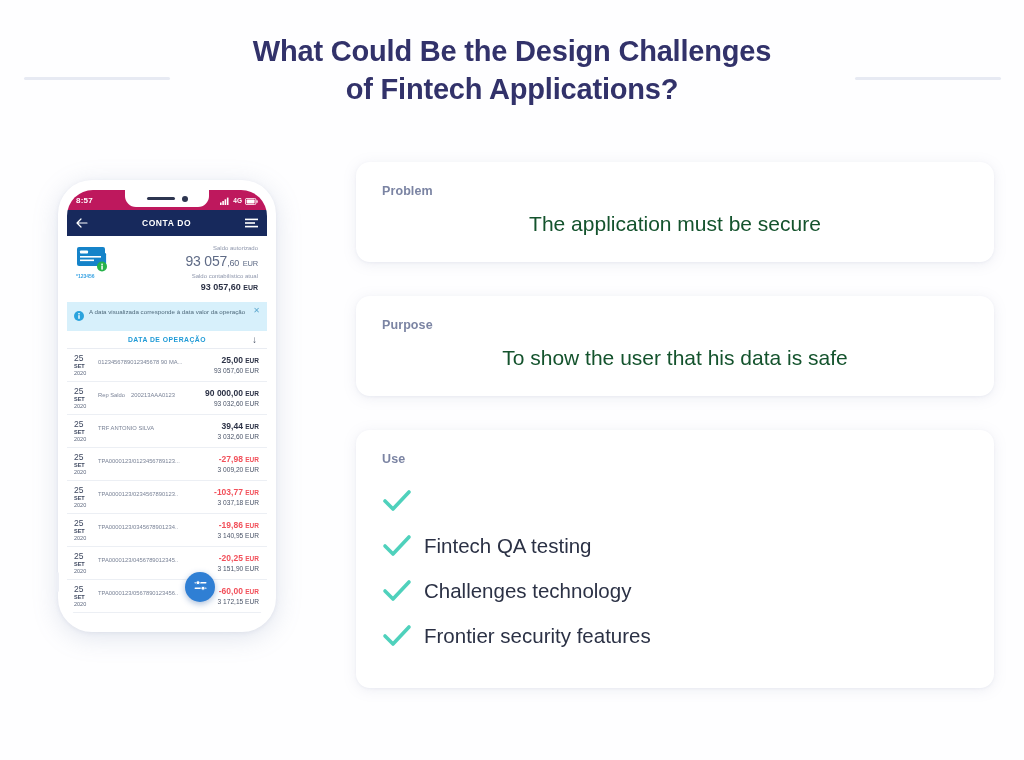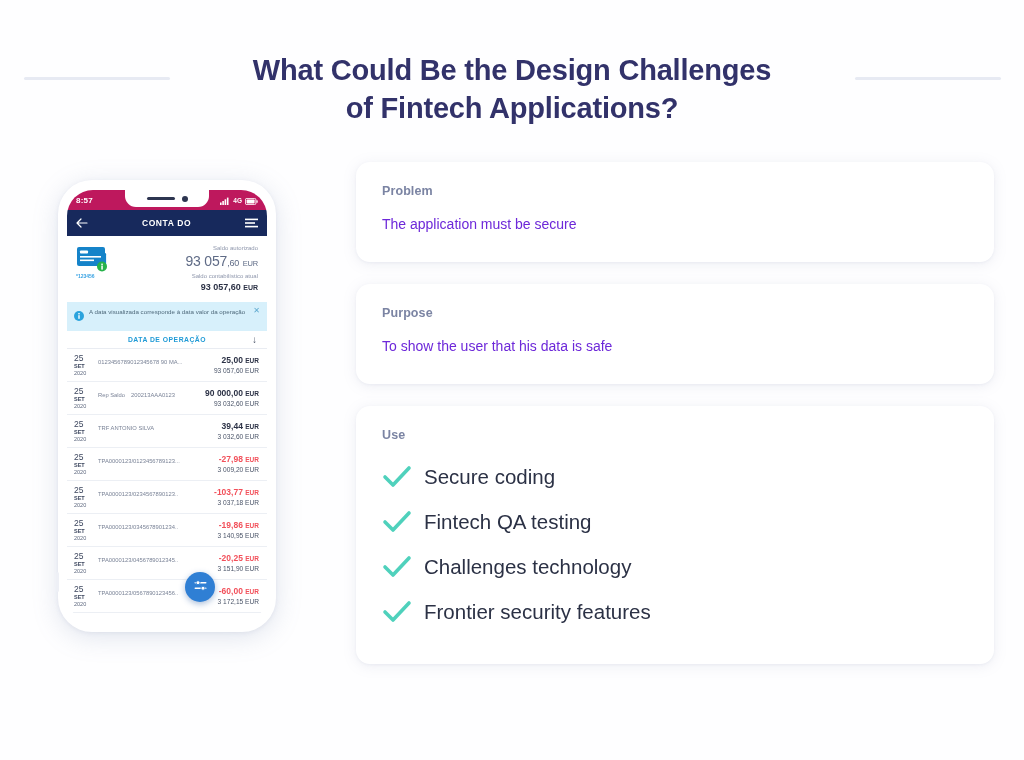--- a/index.html
+++ b/index.html
@@ -6,21 +6,21 @@
   html, body {
     width: 1024px; height: 760px;
     background: #ffffff;
     font-family: "Liberation Sans", sans-serif;
     overflow: hidden;
   }
   .page { position: relative; width: 1024px; height: 760px; background: #fefeff; }
 
   
   .title-wrap {
-    position: absolute; left: 0; top: 51px; width: 1024px;
+    position: absolute; left: 0; top: 32px; width: 1024px;
     text-align: center;
   }
   .title {
     color: #32326a;
     font-size: 29px;
     font-weight: bold;
     line-height: 38px;
     letter-spacing: -0.2px;
     padding: 0 180px;
   }
@@ -31,33 +31,34 @@
   .rule.left  { left: 24px;  width: 146px; }
   .rule.right { left: 855px; width: 146px; }
 
   
   .cards { position: absolute; left: 356px; top: 162px; width: 638px; }
   .card {
     background: #ffffff;
     border-radius: 14px;
     box-shadow: 0 2px 14px rgba(120,130,170,0.13), 0 1px 3px rgba(120,130,170,0.08);
     padding: 22px 26px 24px 26px;
-    margin-bottom: 22px;
+    margin-bottom: 34px;
   }
   .card-label {
     color: #7b84a3;
     font-size: 12.5px;
     font-weight: bold;
     letter-spacing: 0.1px;
     margin-bottom: 12px;
   }
   .card-text {
-    color: #6d28d9;
-    font-size: 14px;
+    color: #14532d;
+    font-size: 21px;
     line-height: 28px;
+    text-align: center;
   }
   .card.use { padding-bottom: 30px; }
   .use-list { margin-top: 4px; }
   .use-item {
     display: flex; align-items: center;
     height: 45px;
   }
   .check-icon { width: 42px; flex: 0 0 42px; display: flex; align-items: center; }
   .check-icon svg { display: block; }
   .use-text {
@@ -201,21 +202,20 @@
     <div class="card use">
       <div class="card-label">Use</div>
       <div class="use-list">
 
         <div class="use-item">
           <span class="check-icon">
             <svg width="30" height="26" viewBox="0 0 30 26">
                 <path d="M3 13 L11 21 L27 4" fill="none" stroke="#4fd1bc" stroke-width="3.6" stroke-linecap="round" stroke-linejoin="round"></path>
               </svg>
           </span>
-          <span class="use-text">Secure coding</span>
         </div>
 
         <div class="use-item">
           <span class="check-icon">
             <svg width="30" height="26" viewBox="0 0 30 26">
                 <path d="M3 13 L11 21 L27 4" fill="none" stroke="#4fd1bc" stroke-width="3.6" stroke-linecap="round" stroke-linejoin="round"></path>
               </svg>
           </span>
           <span class="use-text">Fintech QA testing</span>
         </div>

